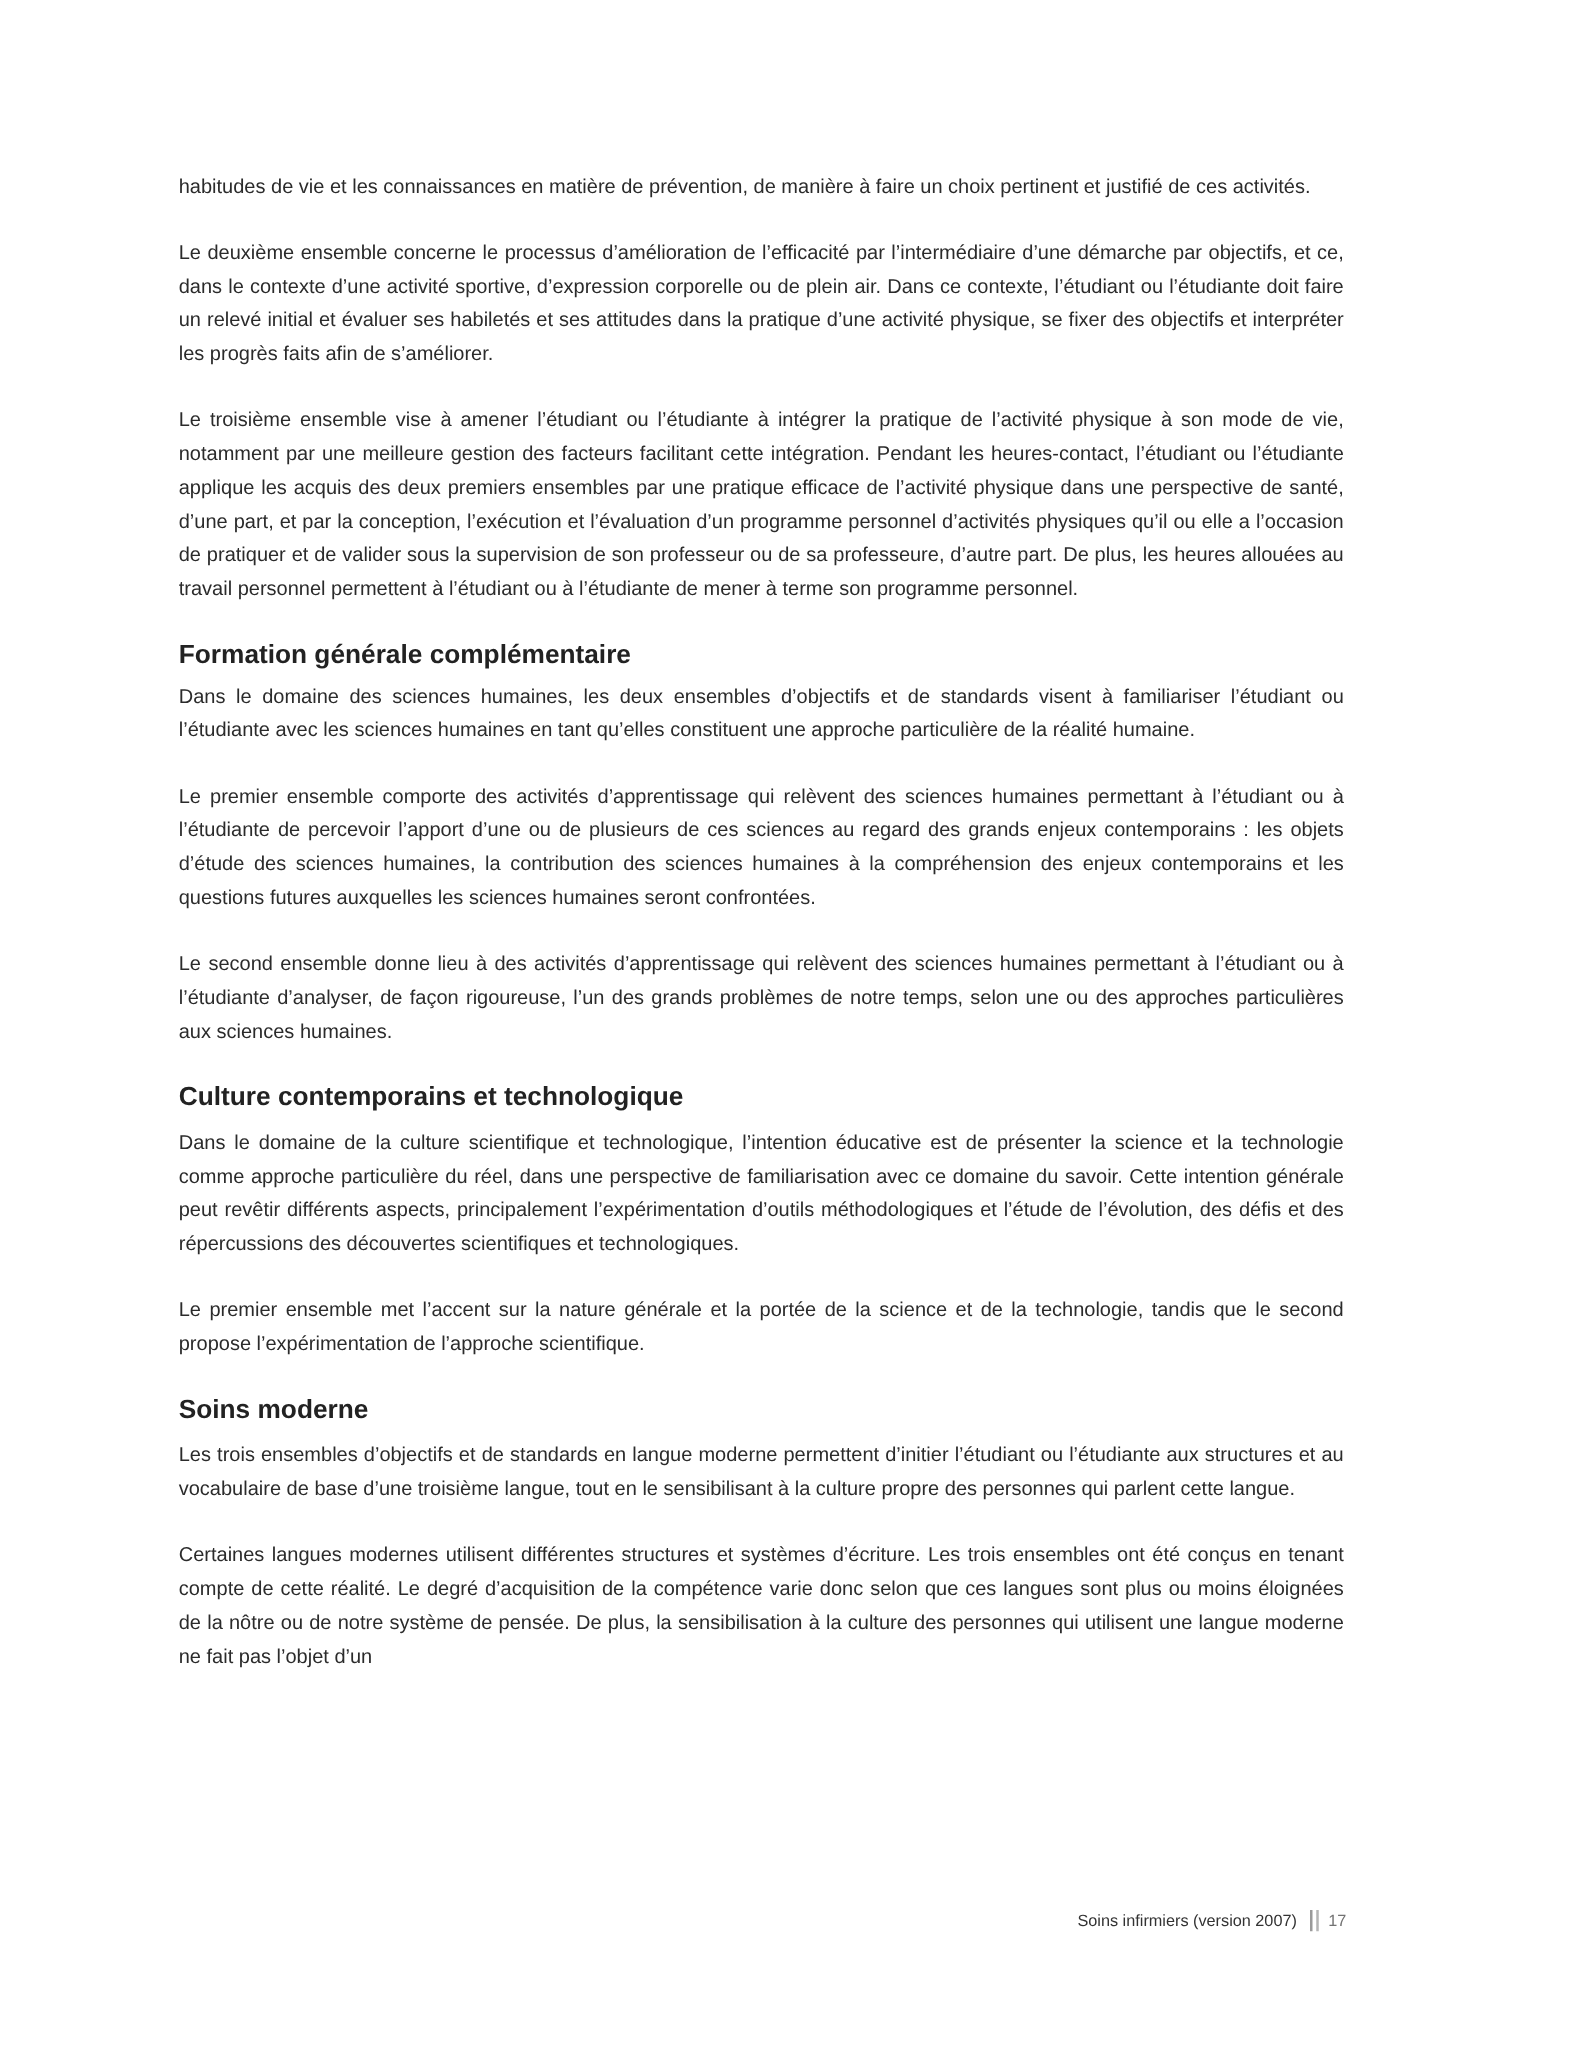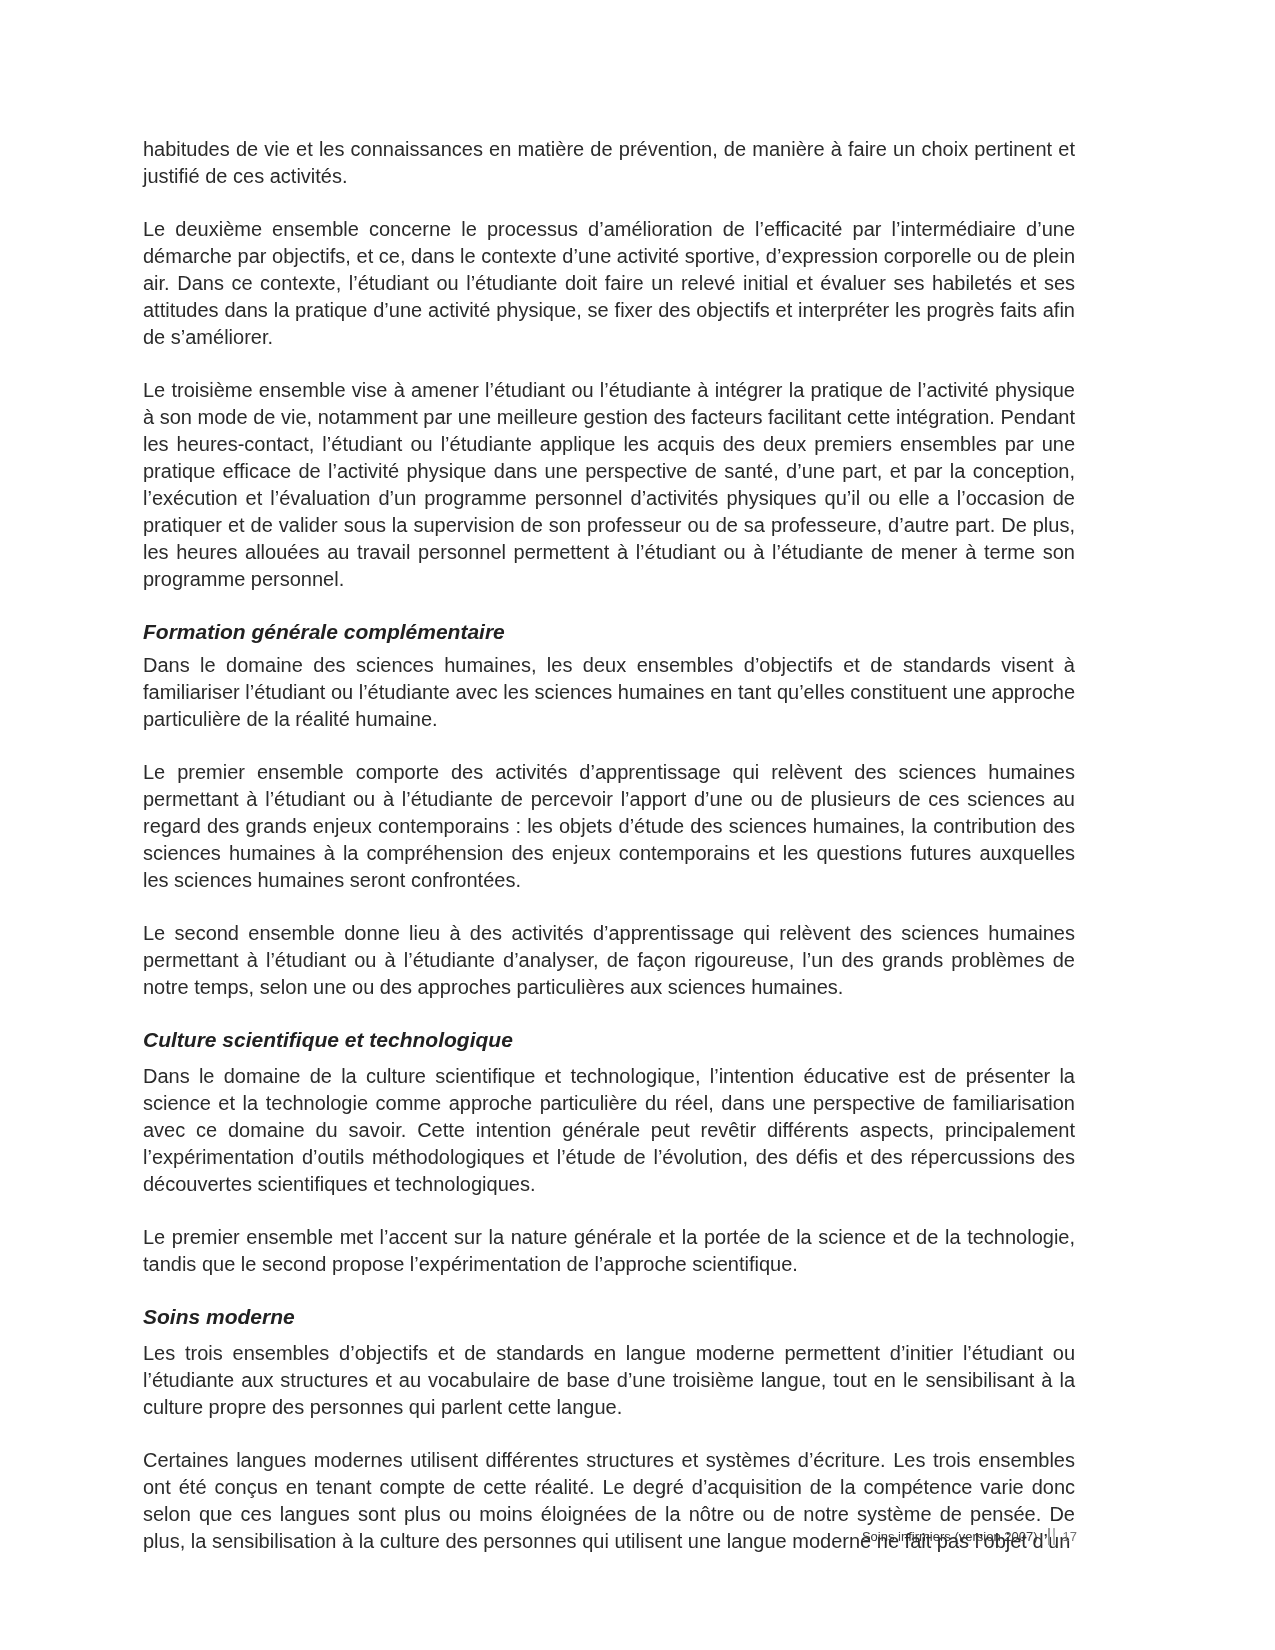--- a/index.html
+++ b/index.html
@@ -17,31 +17,30 @@
     inset: 0;
     background: #ffffff;
   }
   .content {
     position: absolute;
     left: 143px;
     top: 136px;
     width: 932px;
   }
   .para {
-    font-size: 20px;
+    font-size: 16px;
     line-height: 27px;
     text-align: justify;
     margin: 0 0 26px 0;
   }
   .heading {
     font-size: 21px;
     line-height: 26px;
     font-weight: 700;
     color: #222222;
-    font-style: italic;
   }
   .heading--section { margin: 4px 0 7px 0; }
   .heading--sub     { margin: 0 0 9px 0; }
   .heading--topic   { margin: 16px 0 10px 0; }
   .footer {
     position: absolute;
     top: 1528px;
     right: 198px;
     display: flex;
     align-items: center;
@@ -77,21 +76,21 @@
 
     <h2 class="heading heading--section">Formation générale complémentaire</h2>
 
 
     <p class="para">Dans le domaine des sciences humaines, les deux ensembles d’objectifs et de standards visent à familiariser l’étudiant ou l’étudiante avec les sciences humaines en tant qu’elles constituent une approche particulière de la réalité humaine.</p>
 
     <p class="para">Le premier ensemble comporte des activités d’apprentissage qui relèvent des sciences humaines permettant à l’étudiant ou à l’étudiante de percevoir l’apport d’une ou de plusieurs de ces sciences au regard des grands enjeux contemporains : les objets d’étude des sciences humaines, la contribution des sciences humaines à la compréhension des enjeux contemporains et les questions futures auxquelles les sciences humaines seront confrontées.</p>
 
     <p class="para">Le second ensemble donne lieu à des activités d’apprentissage qui relèvent des sciences humaines permettant à l’étudiant ou à l’étudiante d’analyser, de façon rigoureuse, l’un des grands problèmes de notre temps, selon une ou des approches particulières aux sciences humaines.</p>
 
-    <h3 class="heading heading--topic">Culture scientifique et technologique</h3>
+    <h3 class="heading heading--topic">Culture contemporains et technologique</h3>
 
     <p class="para">Dans le domaine de la culture scientifique et technologique, l’intention éducative est de présenter la science et la technologie comme approche particulière du réel, dans une perspective de familiarisation avec ce domaine du savoir. Cette intention générale peut revêtir différents aspects, principalement l’expérimentation d’outils méthodologiques et l’étude de l’évolution, des défis et des répercussions des découvertes scientifiques et technologiques.</p>
 
     <p class="para">Le premier ensemble met l’accent sur la nature générale et la portée de la science et de la technologie, tandis que le second propose l’expérimentation de l’approche scientifique.</p>
 
     <h3 class="heading heading--topic">Soins moderne</h3>
 
     <p class="para">Les trois ensembles d’objectifs et de standards en langue moderne permettent d’initier l’étudiant ou l’étudiante aux structures et au vocabulaire de base d’une troisième langue, tout en le sensibilisant à la culture propre des personnes qui parlent cette langue.</p>
 
     <p class="para">Certaines langues modernes utilisent différentes structures et systèmes d’écriture.  Les trois ensembles ont été conçus en tenant compte de cette réalité.  Le degré d’acquisition de la compétence varie donc selon que ces langues sont plus ou moins éloignées de la nôtre ou de notre système de pensée.  De plus, la sensibilisation à la culture des personnes qui utilisent une langue moderne ne fait pas l’objet d’un</p>

